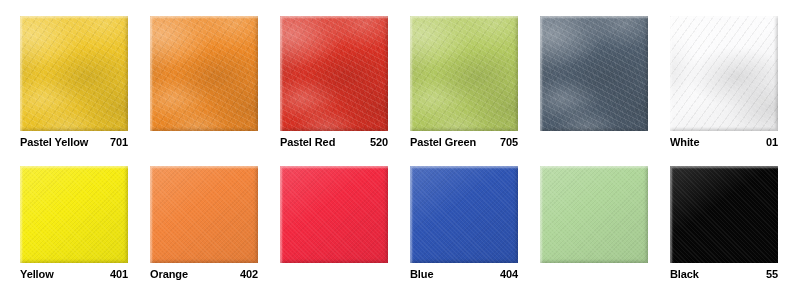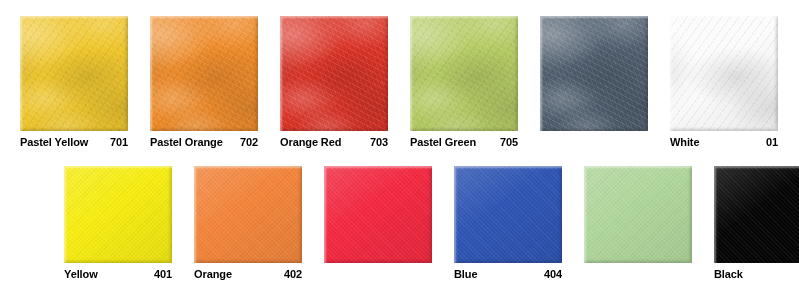--- a/index.html
+++ b/index.html
@@ -20,21 +20,21 @@
     height: 298px;
   }
 
   .swatch-row {
     position: absolute;
     left: 0;
     width: 682px;
     display: flex;
   }
   .swatch-row.row-top    { top: 16px; }
-  .swatch-row.row-bottom { top: 166px; padding-left: 44px; }
+  .swatch-row.row-bottom { top: 166px; }
 
   .swatch-cell {
     width: 130px;
     flex: 0 0 130px;
     padding-left: 20px;
     box-sizing: border-box;
   }
 
   
   .chip {
@@ -123,34 +123,30 @@
         <span class="name">Pastel Yellow</span>
         <span class="code">701</span>
       </div>
     </div>
 
     <div class="swatch-cell">
       <div class="chip textured" style="background-color: rgb(238, 138, 40); background-image: linear-gradient(145deg, rgba(255, 255, 255, 0.16) 0%, rgba(255, 255, 255, 0) 42%, rgba(0, 0, 0, 0.07) 100%);">
         <div class="tex"></div>
         <div class="tex2"></div>
       </div>
-      <div class="caption">
-        <span class="name">Pastel Orange</span>
-        <span class="code">702</span>
-      </div>
     </div>
 
     <div class="swatch-cell">
       <div class="chip textured" style="background-color: rgb(218, 50, 37); background-image: linear-gradient(145deg, rgba(255, 255, 255, 0.16) 0%, rgba(255, 255, 255, 0) 42%, rgba(0, 0, 0, 0.07) 100%);">
         <div class="tex"></div>
         <div class="tex2"></div>
       </div>
       <div class="caption">
-        <span class="name">Orange Red</span>
-        <span class="code">703</span>
+        <span class="name">Pastel Red</span>
+        <span class="code">520</span>
       </div>
     </div>
 
     <div class="swatch-cell">
       <div class="chip textured" style="background-color: rgb(180, 203, 98); background-image: linear-gradient(145deg, rgba(255, 255, 255, 0.16) 0%, rgba(255, 255, 255, 0) 42%, rgba(0, 0, 0, 0.07) 100%);">
         <div class="tex"></div>
         <div class="tex2"></div>
       </div>
       <div class="caption">
         <span class="name">Pastel Green</span>

